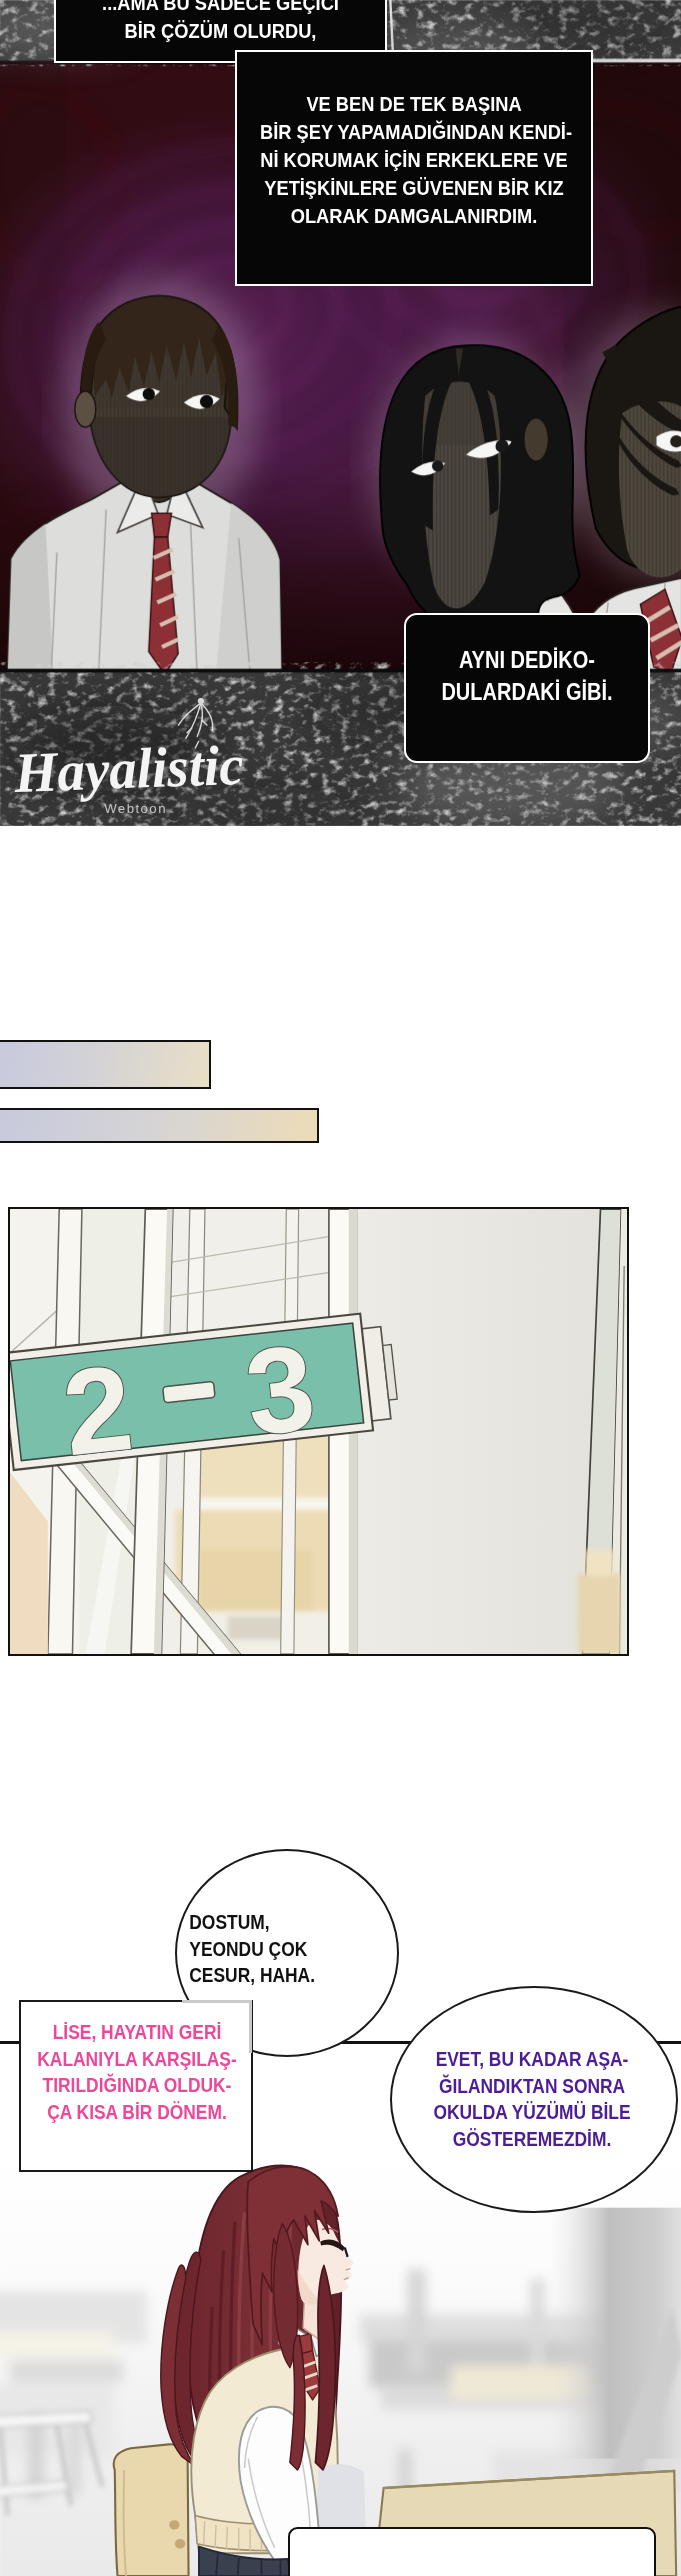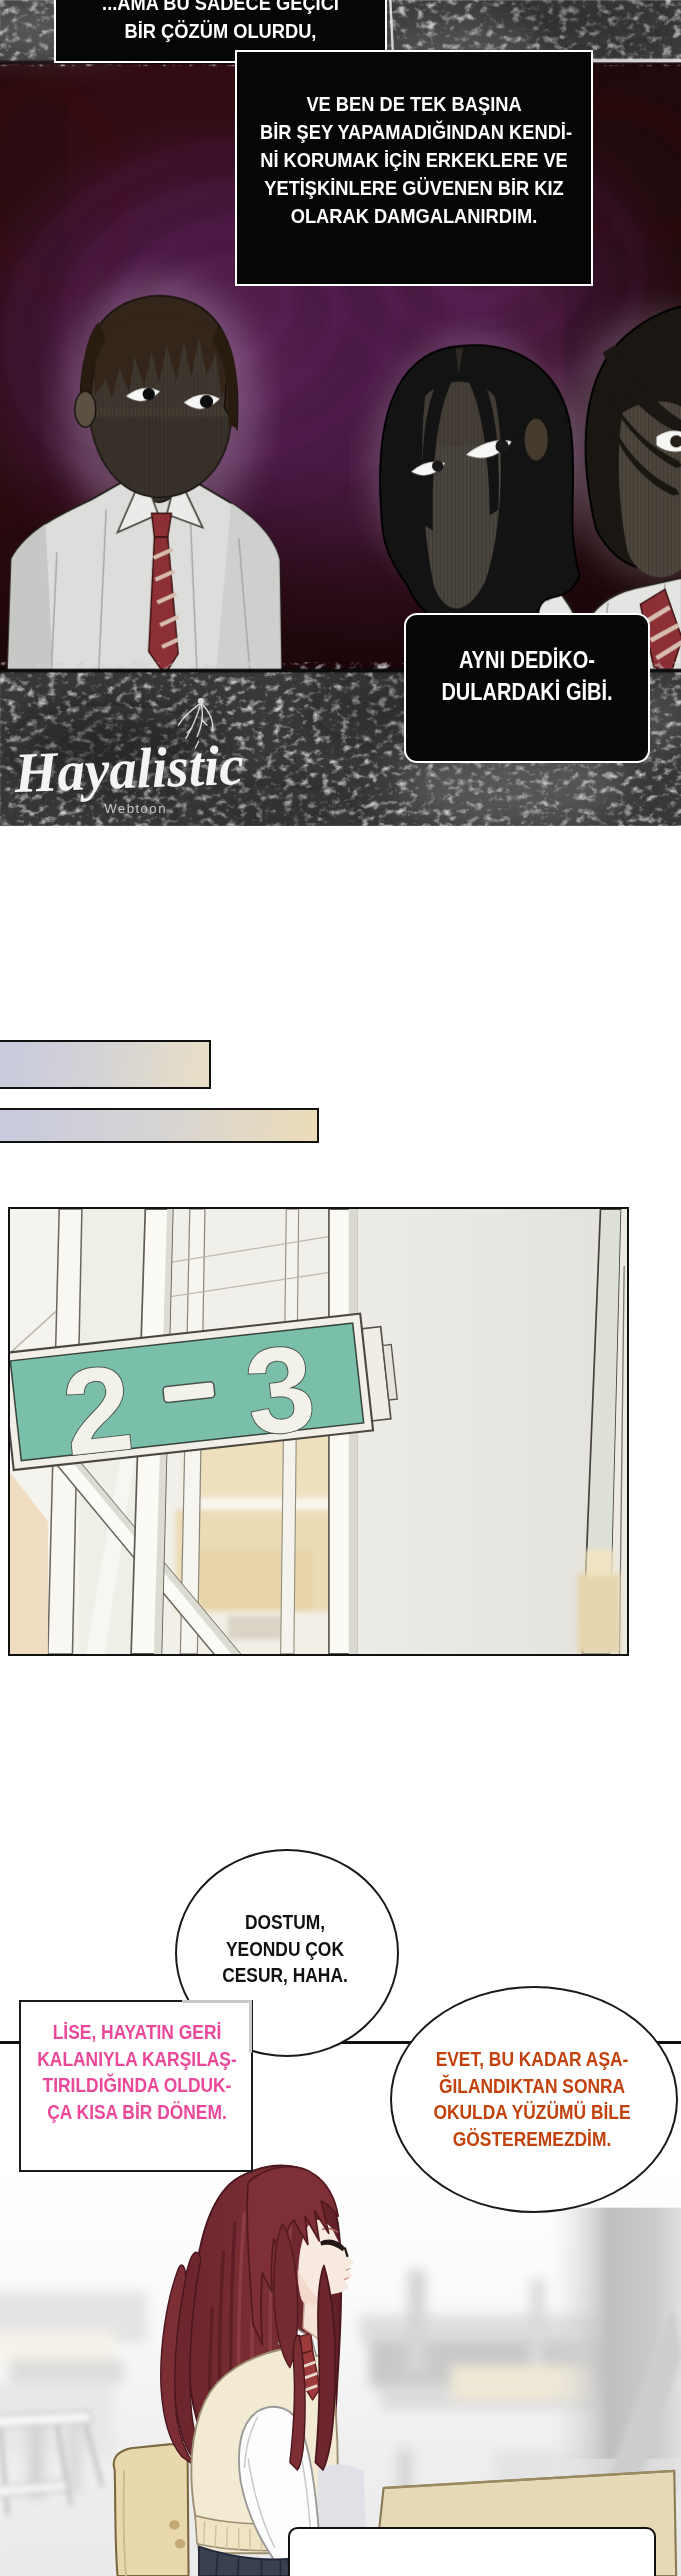--- a/index.html
+++ b/index.html
@@ -445,31 +445,31 @@
 <g>
 <path d="M405,471 L712,453 L714,564 L395,564 Z" fill="#e6dab6" stroke="#8a7a52" stroke-width="2.2"></path>
 <path d="M405,471 L712,453" stroke="#9a8a60" stroke-width="2.5" fill="none"></path>
 </g>
 </svg>
 </div>
 
 <div class="abs" style="left:0;top:2041px;width:682px;height:2.8px;background:#111;"></div>
 
 <div class="abs" style="left:175px;top:1849px;width:220px;height:204px;border-radius:50%;border:2.8px solid #1a1a1a;background:#fff;"></div>
-<div class="abs" style="left:175px;top:1909px;width:220px;text-align:center;font-weight:bold;font-size:20px;line-height:26.5px;color:#111;">
+<div class="abs" style="left:175px;top:1909px;width:220px;font-weight:bold;font-size:20px;line-height:26.5px;color:#111;">
     <div class="tx">DOSTUM,<br>YEONDU ÇOK<br>CESUR, HAHA.</div>
   </div>
 
 <div class="abs" style="left:19px;top:2000px;width:230px;height:168px;border:2.8px solid #1a1a1a;background:#fff;"></div>
 <div class="abs" style="left:19px;top:2019px;width:236px;text-align:center;font-weight:bold;font-size:20px;line-height:26.5px;color:#ec4899;">
     <div class="tx">LİSE, HAYATIN GERİ<br>KALANIYLA KARŞILAŞ-<br>TIRILDIĞINDA OLDUK-<br>ÇA KISA BİR DÖNEM.</div>
   </div>
 
 <div class="abs" style="left:249px;top:2000px;width:2.8px;height:53px;background:#c9c9c9;"></div>
 <div class="abs" style="left:182px;top:2000px;width:67px;height:2.8px;background:#c9c9c9;"></div>
 
 <div class="abs" style="left:390px;top:1986px;width:284px;height:223px;border-radius:50%;border:2.8px solid #1a1a1a;background:#fff;"></div>
-<div class="abs" style="left:390px;top:2046px;width:284px;text-align:center;font-weight:bold;font-size:20px;line-height:26.5px;color:#c2410c;">
+<div class="abs" style="left:390px;top:2046px;width:284px;text-align:center;font-weight:bold;font-size:20px;line-height:26.5px;color:#4c1d95;">
     <div class="tx">EVET, BU KADAR AŞA-<br>ĞILANDIKTAN SONRA<br>OKULDA YÜZÜMÜ BİLE<br>GÖSTEREMEZDİM.</div>
   </div>
 
 <div class="abs" style="left:288px;top:2527px;width:364px;height:57px;border:2.8px solid #111;border-radius:9.5px;background:#fff;"></div>
 
 
 </body></html>

